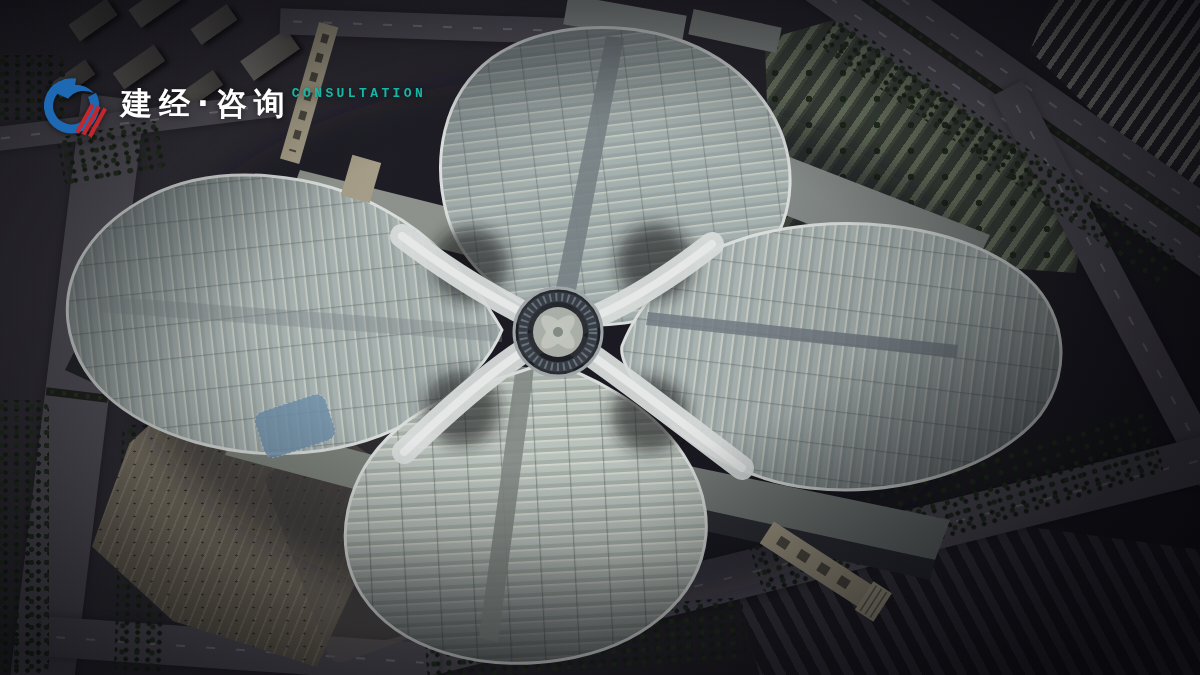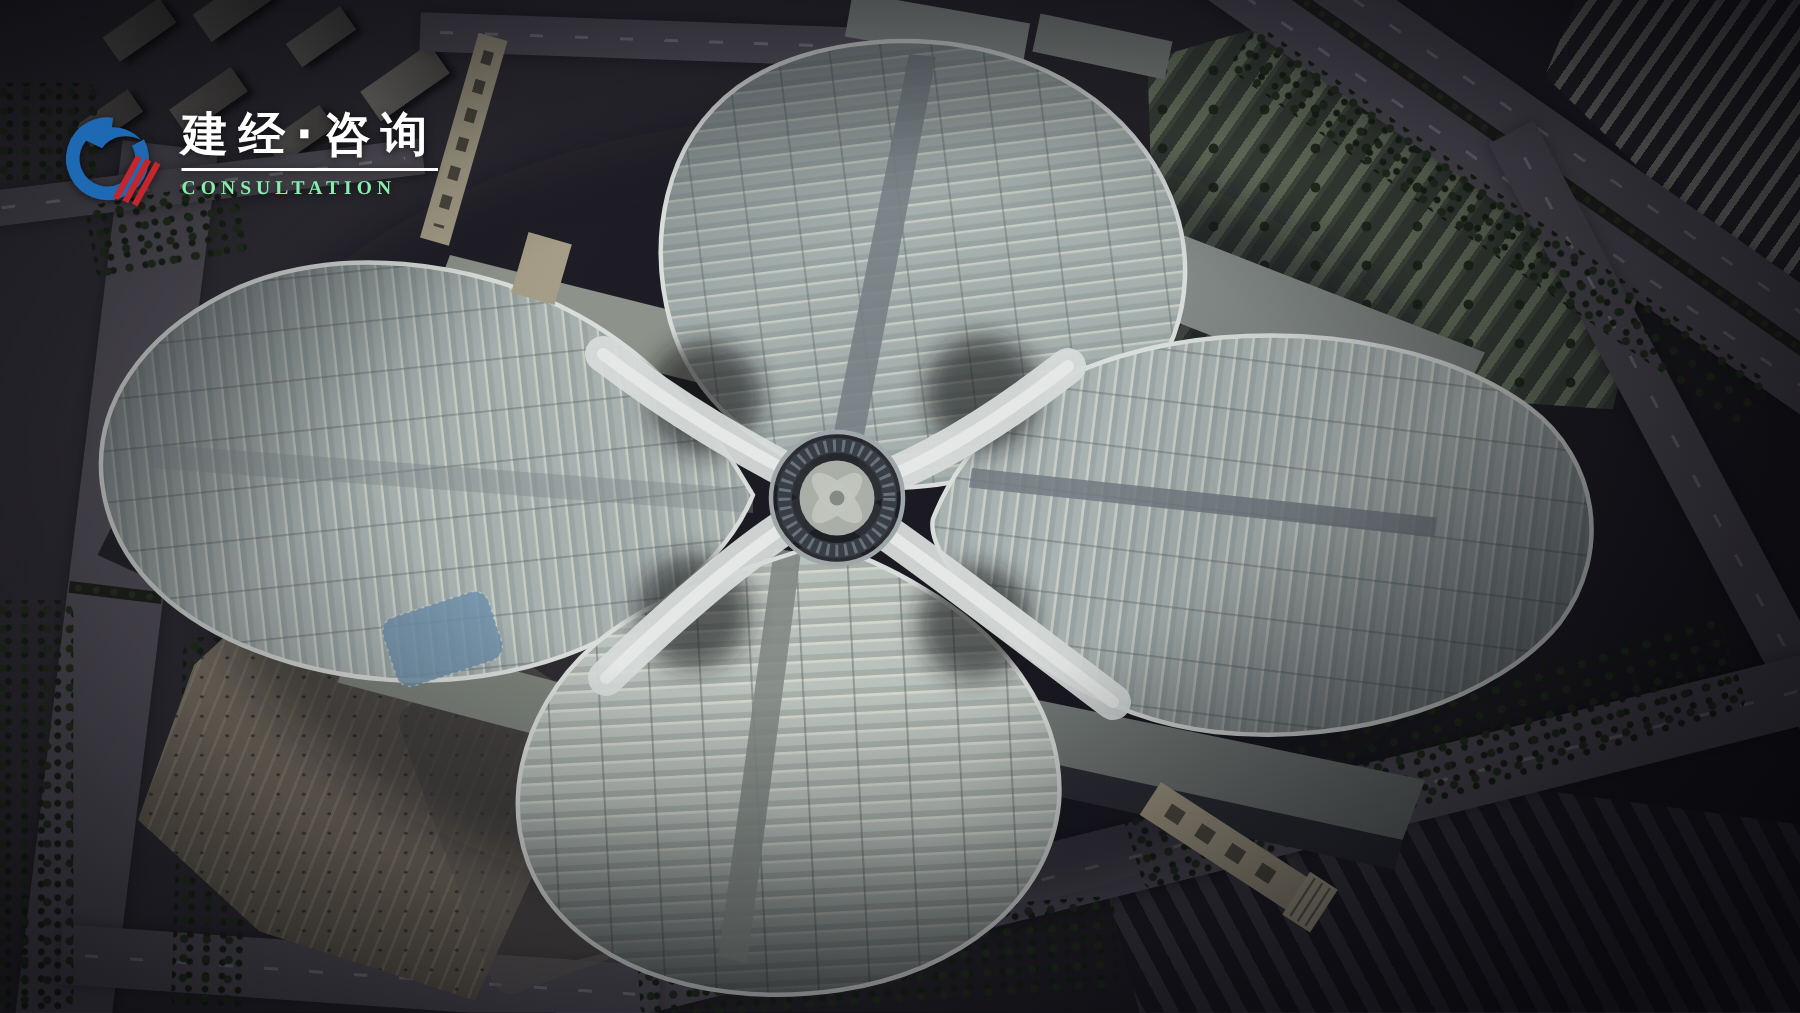--- a/index.html
+++ b/index.html
@@ -34,24 +34,24 @@
   
   .vignette{inset:0;pointer-events:none;
     background:radial-gradient(ellipse 75% 70% at 47% 44%,rgba(0,0,0,0) 35%,rgba(6,6,10,.32) 65%,rgba(4,4,8,.66) 96%);}
   .grade{inset:0;pointer-events:none;
     background:linear-gradient(115deg,rgba(0,0,0,.2) 0%,rgba(0,0,0,0) 30%,rgba(0,0,0,0) 58%,rgba(2,2,6,.42) 88%),
                linear-gradient(180deg,rgba(5,5,12,.28) 0%,rgba(0,0,0,0) 16%),
                linear-gradient(0deg,rgba(16,20,34,.07),rgba(16,20,34,.07));}
   
   .logo{left:38px;top:68px;display:flex;align-items:center;gap:13px;z-index:30;
         filter:drop-shadow(0 1px 3px rgba(0,0,0,.55));}
-  .logo-text{display:flex;flex-direction:column;}
+  .logo-text{display:flex;flex-direction:row;}
   .logo-cn{color:#fff;font-size:31px;font-weight:bold;letter-spacing:7px;line-height:1.1;white-space:nowrap;}
   .logo-rule{height:2px;background:#fff;margin:4px 0 3px 0;}
-  .logo-en{color:#86efac;font-family:Liberation Serif, serif;font-weight:bold;
+  .logo-en{color:#14b8a6;font-family:Liberation Mono, monospace;font-weight:bold;
            font-size:13px;letter-spacing:3.4px;white-space:nowrap;}
   svg{display:block;}
 </style>
 </head>
 <body>
 
 <div class="stage" aria-label="Aerial 3D rendering of a four-hall clover-shaped convention and exhibition center at dusk, with a central circular atrium, white ribbon roofs, entrance plaza, tree-lined boulevards, parking lots and surrounding city blocks">
 
   <div class="abs ground"></div>
 

